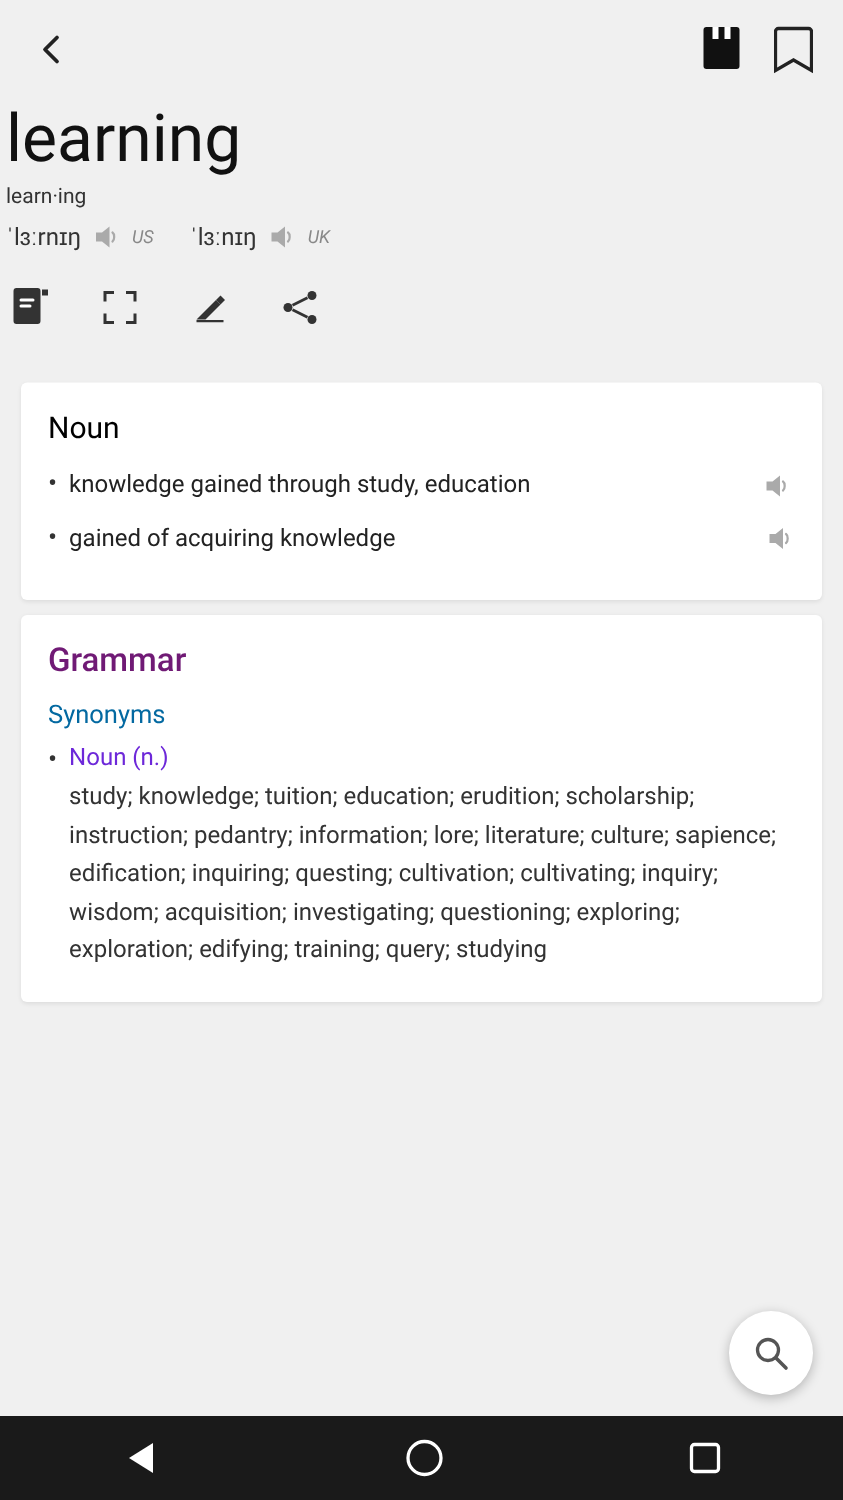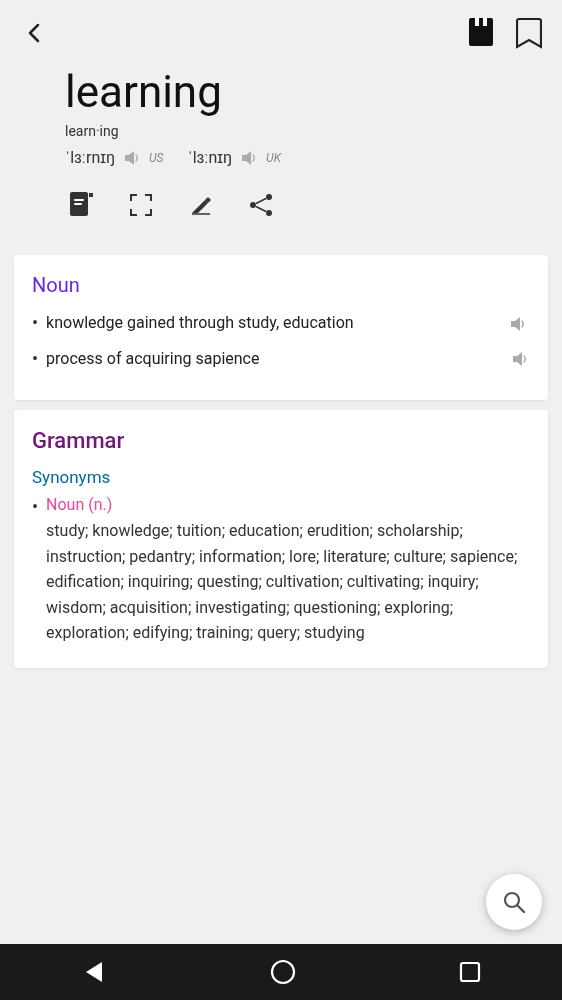--- a/index.html
+++ b/index.html
@@ -28,23 +28,22 @@
     }
     .icon-btn {
       cursor: pointer;
       display: flex;
       align-items: center;
       justify-content: center;
     }
 
     
     .word-section {
-      padding: 8px 20px 16px 33px;
+      padding: 8px 20px 16px 4px;
       background: #f0f0f0;
-      margin-left: 32px;
     }
     .word-title {
       font-size: 44px;
       font-weight: 400;
       color: #111;
       line-height: 1.2;
       margin-bottom: 4px;
     }
     .word-syllable {
       font-size: 14px;
@@ -99,21 +98,21 @@
     .card {
       background: #fff;
       border-radius: 4px;
       margin: 10px 14px;
       padding: 18px 18px;
       box-shadow: 0 1px 3px rgba(0,0,0,0.08);
     }
 
     .noun-label {
       font-size: 20px;
-      color: #6d28d9;
+      color: #000000;
       margin-bottom: 14px;
       font-weight: 400;
     }
 
     .definition-item {
       display: flex;
       align-items: flex-start;
       margin-bottom: 12px;
       gap: 8px;
     }
@@ -147,21 +146,21 @@
       margin-bottom: 8px;
       font-weight: 400;
     }
     .synonym-item {
       display: flex;
       gap: 8px;
       margin-bottom: 4px;
     }
     .synonym-noun-label {
       font-size: 16px;
-      color: #ec4899;
+      color: #6d28d9;
       margin-bottom: 4px;
     }
     .synonym-words {
       font-size: 16px;
       color: #333;
       line-height: 1.6;
     }
 
     
     .fab-search {
@@ -308,21 +307,21 @@
     <span class="def-speaker">
       <svg width="22" height="22" viewBox="0 0 22 22" fill="none">
         <path d="M3 8H7L12 4V18L7 14H3V8Z" fill="#aaa"></path>
         <path d="M14 8C15.5 9 15.5 13 14 14" stroke="#aaa" stroke-width="1.5" stroke-linecap="round"></path>
       </svg>
     </span>
   </div>
 
   <div class="definition-item">
     <span class="bullet">•</span>
-    <span class="definition-text">process of acquiring sapience</span>
+    <span class="definition-text">gained of acquiring knowledge</span>
     <span class="def-speaker">
       <svg width="20" height="20" viewBox="0 0 20 20" fill="none">
         <path d="M3 7H7L12 3V17L7 13H3V7Z" fill="#aaa"></path>
         <path d="M14 7C15.5 8 15.5 12 14 13" stroke="#aaa" stroke-width="1.5" stroke-linecap="round"></path>
       </svg>
     </span>
   </div>
 </div>
 
 <div class="card">

